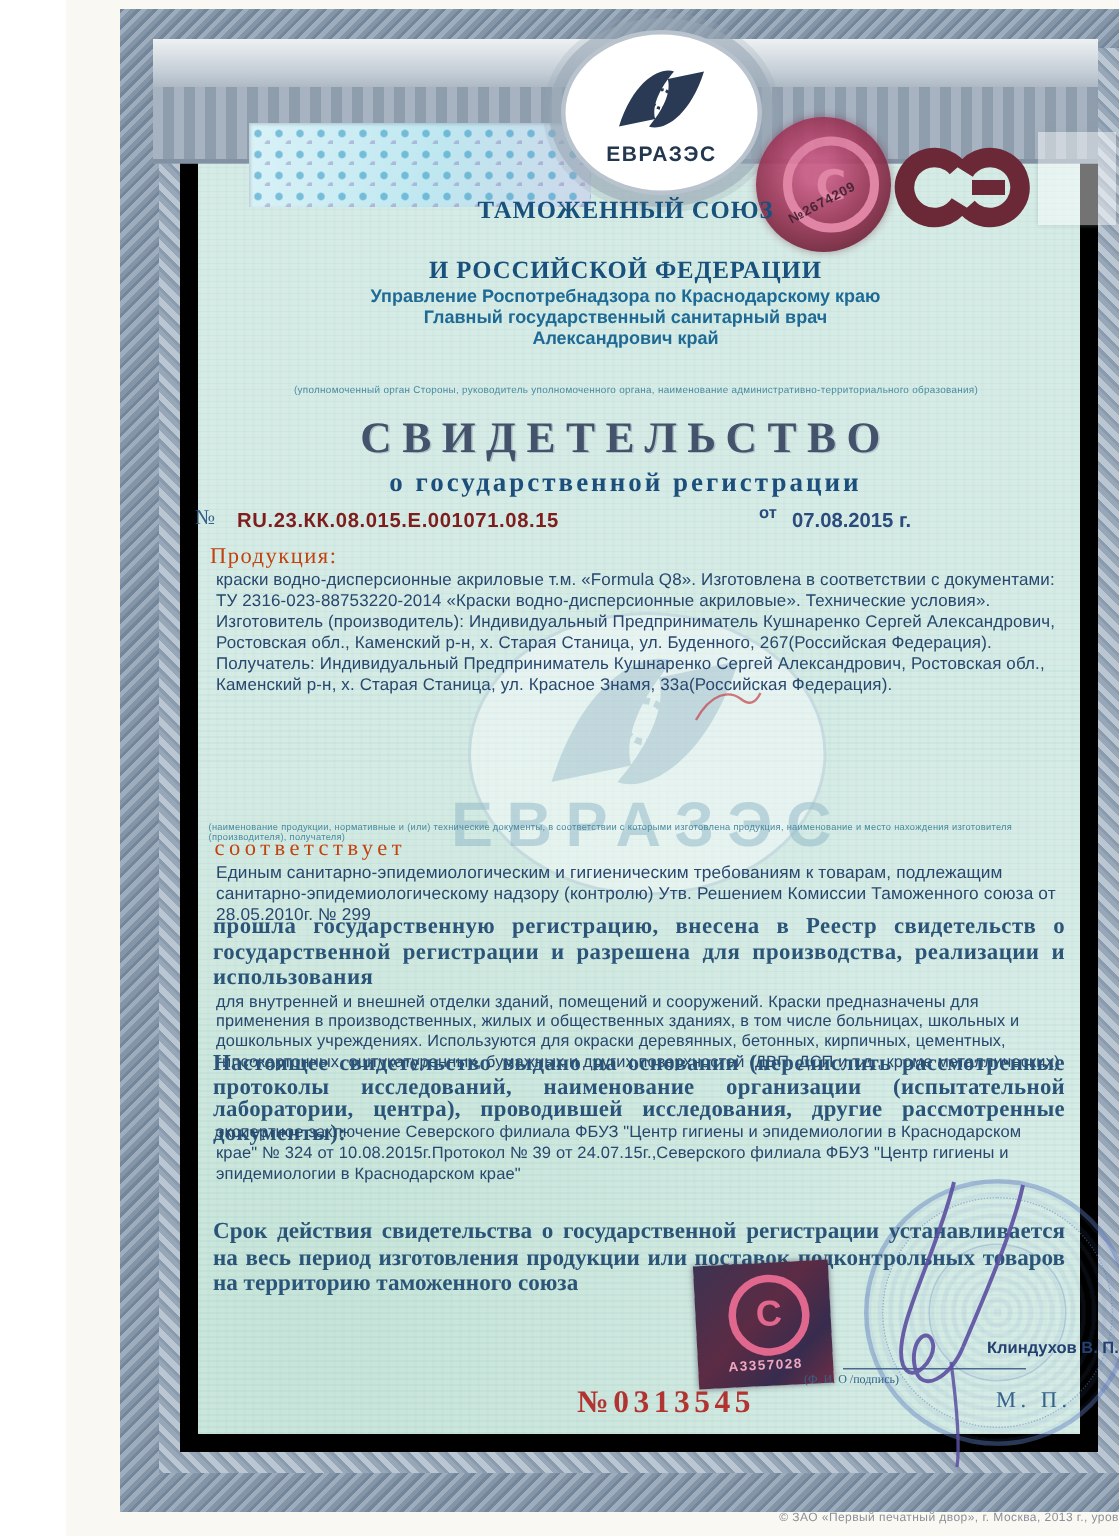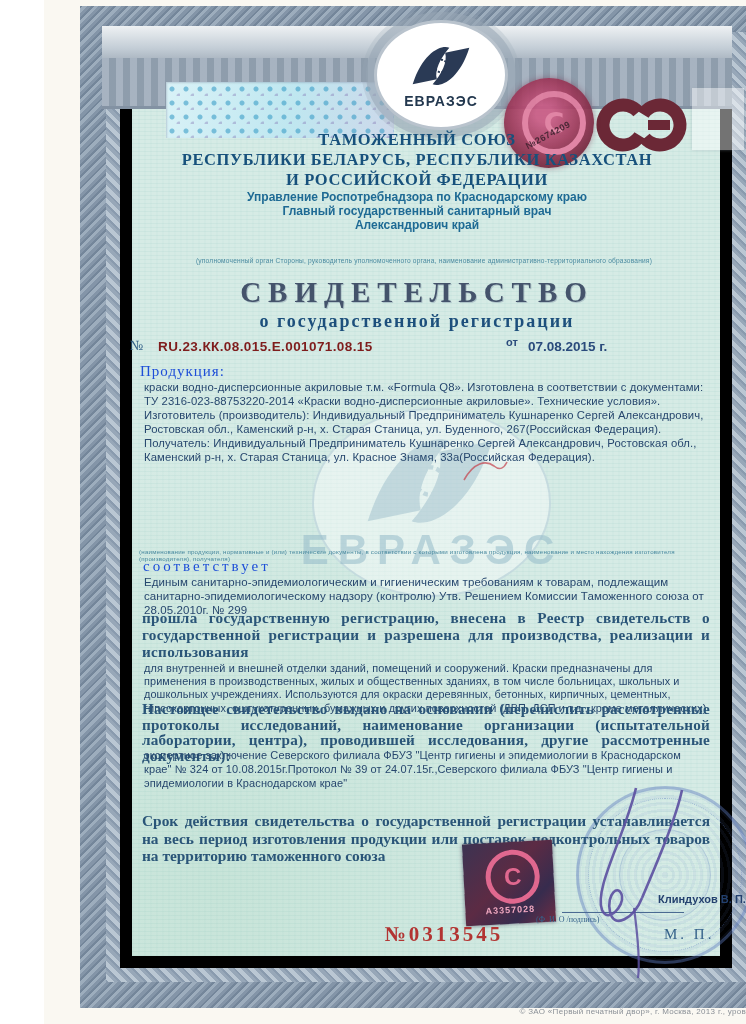--- a/index.html
+++ b/index.html
@@ -65,21 +65,21 @@
   .org-line{font-weight:bold;font-size:16.5px;letter-spacing:0.6px;color:#17517c;}
   .auth-line{font-weight:bold;font-size:12px;color:#1e6a94;}
   .tiny-note{font-size:6.6px;color:#4a8aa0;letter-spacing:0.2px;z-index:5;position:absolute;}
   .title-main{font-weight:bold;font-size:29px;letter-spacing:7px;color:#44536b;
     text-shadow:1px 1px 0 rgba(120,140,160,0.4);}
   .title-sub{font-weight:bold;font-size:18px;letter-spacing:2px;color:#1d4f7c;}
 
   .abs{position:absolute;z-index:5;}
   .typed{font-size:11.3px;line-height:13.9px;color:#27476e;letter-spacing:0.1px;}
   .serif-par{font-family:"Liberation Serif","DejaVu Serif",serif;color:#2a5578;text-align:justify;}
-  .label-teal{font-family:"Liberation Serif","DejaVu Serif",serif;color:#1d4ed8;font-size:15px;letter-spacing:1px;}
+  .label-teal{font-family:"Liberation Serif","DejaVu Serif",serif;color:#c2410c;font-size:15px;letter-spacing:1px;}
 
   
   .watermark{position:absolute;left:258px;top:408px;width:260px;height:195px;z-index:0;}
   .wm-circle{position:absolute;left:10px;top:0;width:235px;height:185px;border-radius:50%;
     background:rgba(255,255,255,0.42);border:2px solid rgba(160,190,205,0.45);}
   .wm-word{position:absolute;left:-40px;top:118px;width:340px;text-align:center;
     font-weight:bold;font-size:42px;letter-spacing:9px;color:rgba(148,186,200,0.55);
     font-family:"Liberation Sans",sans-serif;}
 
   
@@ -151,21 +151,20 @@
   <div class="se-mark">
     <svg width="94" height="66" viewBox="0 0 94 66">
       <circle cx="27" cy="33" r="20" fill="none" stroke="#6b2836" stroke-width="13" stroke-dasharray="100 26" transform="rotate(32 27 33)"></circle>
       <circle cx="64" cy="33" r="20" fill="none" stroke="#6b2836" stroke-width="13" stroke-dasharray="100 26" transform="rotate(212 64 33)"></circle>
       <rect x="52" y="28" width="22" height="10" fill="#6b2836"></rect>
     </svg>
   </div>
   <div class="foil-rect"></div>
 
   <div class="center-block serif org-line" style="top:130px;">ТАМОЖЕННЫЙ СОЮЗ</div>
-  <div class="center-block serif org-line" style="top:150px;">РЕСПУБЛИКИ БЕЛАРУСЬ, РЕСПУБЛИКИ КАЗАХСТАН</div>
   <div class="center-block serif org-line" style="top:170px;">И РОССИЙСКОЙ ФЕДЕРАЦИИ</div>
 
   <div class="center-block auth-line" style="top:190px;">Управление Роспотребнадзора по Краснодарскому краю</div>
   <div class="center-block auth-line" style="top:204px;">Главный государственный санитарный врач</div>
   <div class="center-block auth-line" style="top:218px;">Александрович край</div>
 
   <div class="tiny-note" style="left:100px;top:257px;width:560px;text-align:center;">(уполномоченный орган Стороны, руководитель уполномоченного органа, наименование административно-территориального образования)</div>
 
   <div class="center-block serif title-main" style="top:276px;">СВИДЕТЕЛЬСТВО</div>
   <div class="center-block serif title-sub" style="top:311px;">о государственной регистрации</div>

